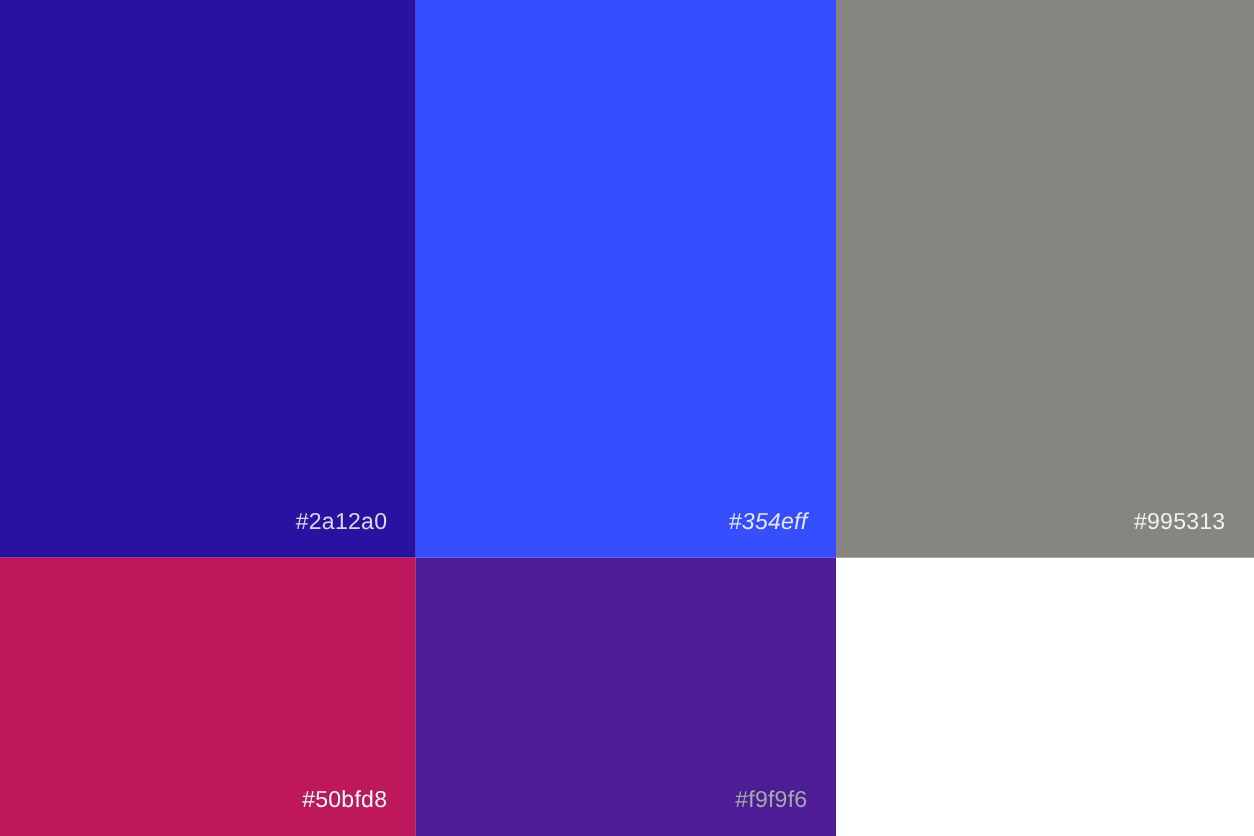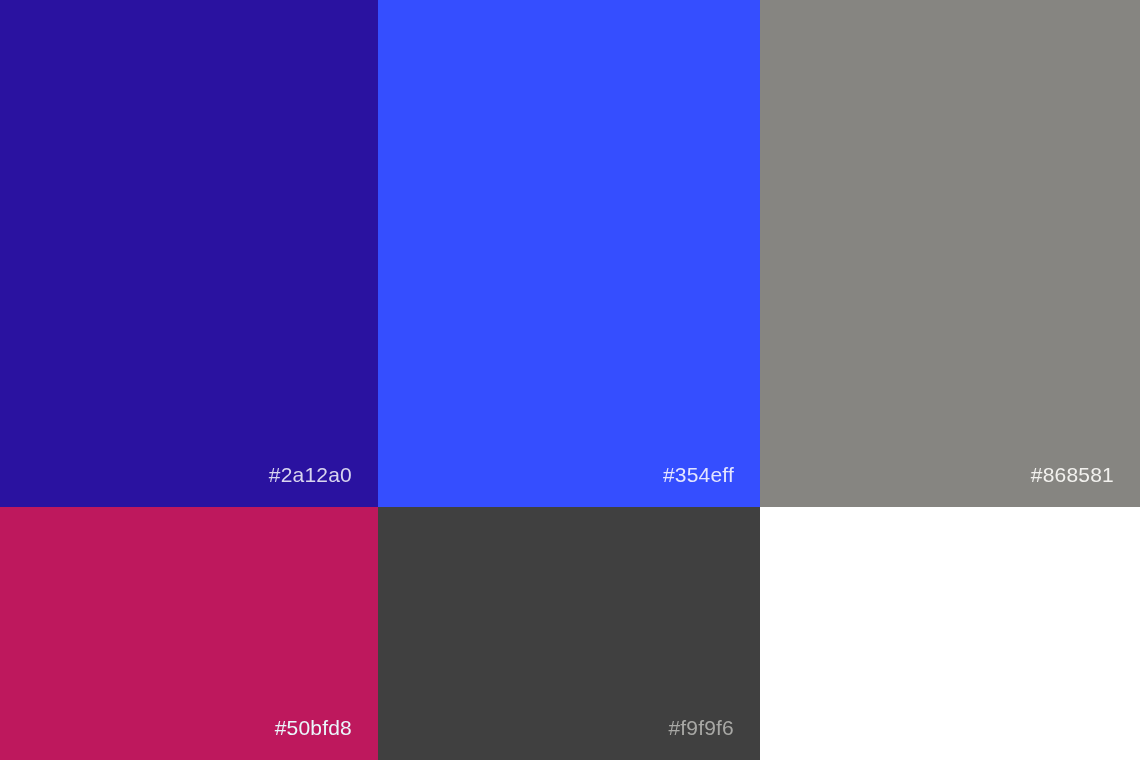--- a/index.html
+++ b/index.html
@@ -45,30 +45,30 @@
 </style>
 </head>
 <body>
 
 <div id="palette-grid">
 
   <div class="swatch" style="background-color: rgb(42, 18, 160);">
     <span class="swatch-label" style="color: rgb(216, 213, 239);">#2a12a0</span>
   </div>
 
-  <div class="swatch" style="background-color: rgb(53, 78, 255);">
+  <div class="swatch" style="background-color: rgb(53, 78, 255); font-style: italic;">
     <span class="swatch-label" style="color: rgb(227, 229, 255);">#354eff</span>
   </div>
 
   <div class="swatch" style="background-color: rgb(134, 133, 129);">
-    <span class="swatch-label" style="color: rgb(242, 241, 238);">#868581</span>
+    <span class="swatch-label" style="color: rgb(242, 241, 238);">#995313</span>
   </div>
 
   <div class="swatch" style="background-color: #be185d;">
     <span class="swatch-label" style="color: rgb(234, 247, 251);">#50bfd8</span>
   </div>
 
-  <div class="swatch" style="background-color: #404040;">
+  <div class="swatch" style="background-color: #4c1d95;">
     <span class="swatch-label" style="color: rgb(168, 168, 165);">#f9f9f6</span>
   </div>
 
 
 </div>
 
 </body></html>

